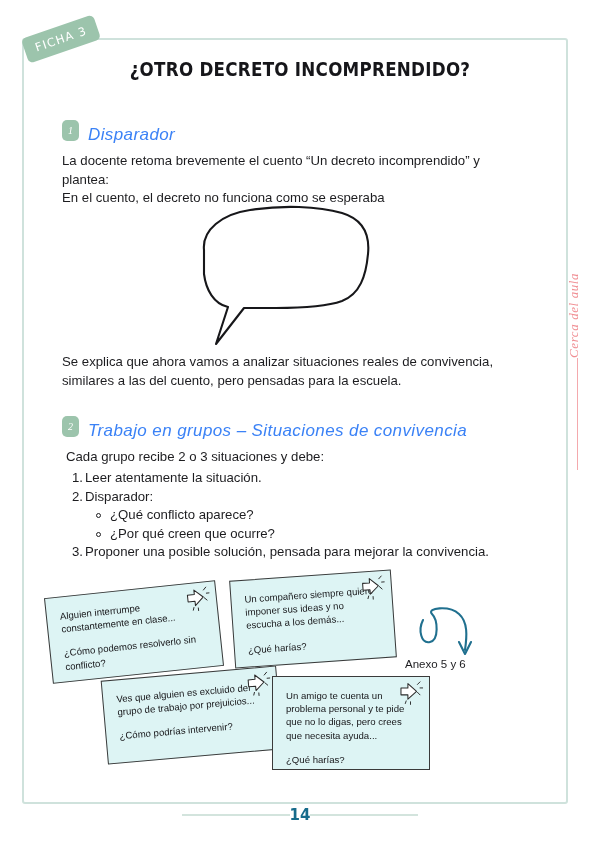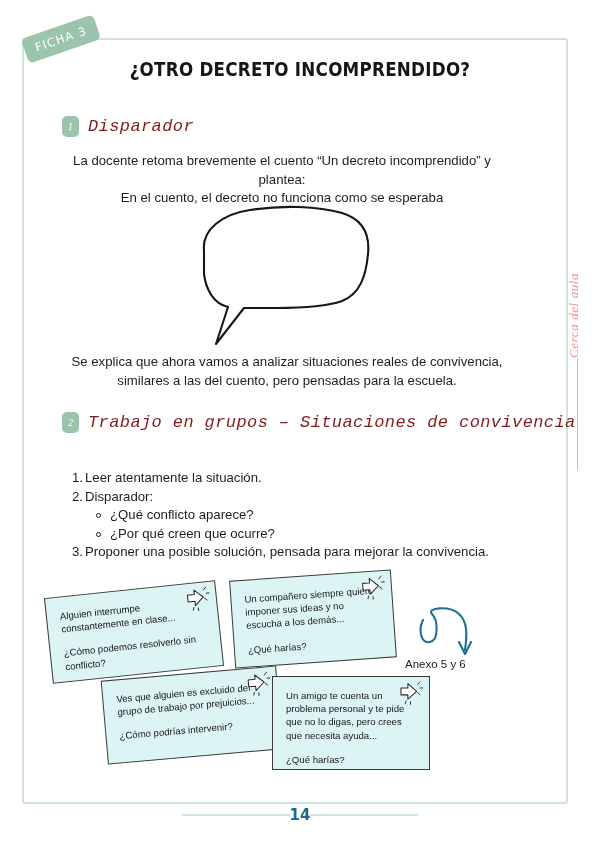--- a/index.html
+++ b/index.html
@@ -62,35 +62,35 @@
     background:#9cc4ac;
     border-radius:5px;
     color:#ffffff;
     font-size:10px;
     font-style:italic;
     display:flex;align-items:center;justify-content:center;
     font-family:"Liberation Serif", serif;
     flex:0 0 auto;
   }
   .sec-title{
-    font-family:Liberation Mono, monospace;
+    font-family:Liberation Sans, sans-serif;
     font-style:italic;
     font-size:17px;
-    color:#7f1d1d;
+    color:#3b82f6;
     letter-spacing:0.4px;
+    margin-top:9px;
   }
 
   
   .para{
     position:absolute;
     font-size:13.2px;
     line-height:18.5px;
     color:#1d1d20;
     font-family:"Liberation Sans", sans-serif;
-    text-align:center;
   }
 
   
   .bubble-wrap{position:absolute;left:190px;top:204px;width:185px;height:150px;}
   .bubble-wrap svg{position:absolute;left:0;top:0;}
   .bubble-text{
     position:absolute;
     left:14px;top:20px;width:158px;
     text-align:center;
     font-family:"DejaVu Sans", sans-serif;
@@ -188,20 +188,21 @@
     </svg>
   </div>
 
   <div class="para" style="left:62px;top:353px;width:450px;">Se explica que ahora vamos a analizar situaciones reales de convivencia, similares a las del cuento, pero pensadas para la escuela.</div>
 
   <div class="section" style="left:62px;top:412px;">
     <div class="sec-badge">2</div>
     <div class="sec-title">Trabajo en grupos – Situaciones de convivencia</div>
   </div>
 
+  <div class="para" style="left:66px;top:448px;width:450px;">Cada grupo recibe 2 o 3 situaciones y debe:</div>
 
   <div class="list" style="left:66px;top:469px;width:460px;">
     <div class="li">
       <span class="li-num">1.</span>
       <span>Leer atentamente la situación.</span>
     </div>
     <div class="li">
       <span class="li-num">2.</span>
       <span>Disparador:</span>
     </div>

